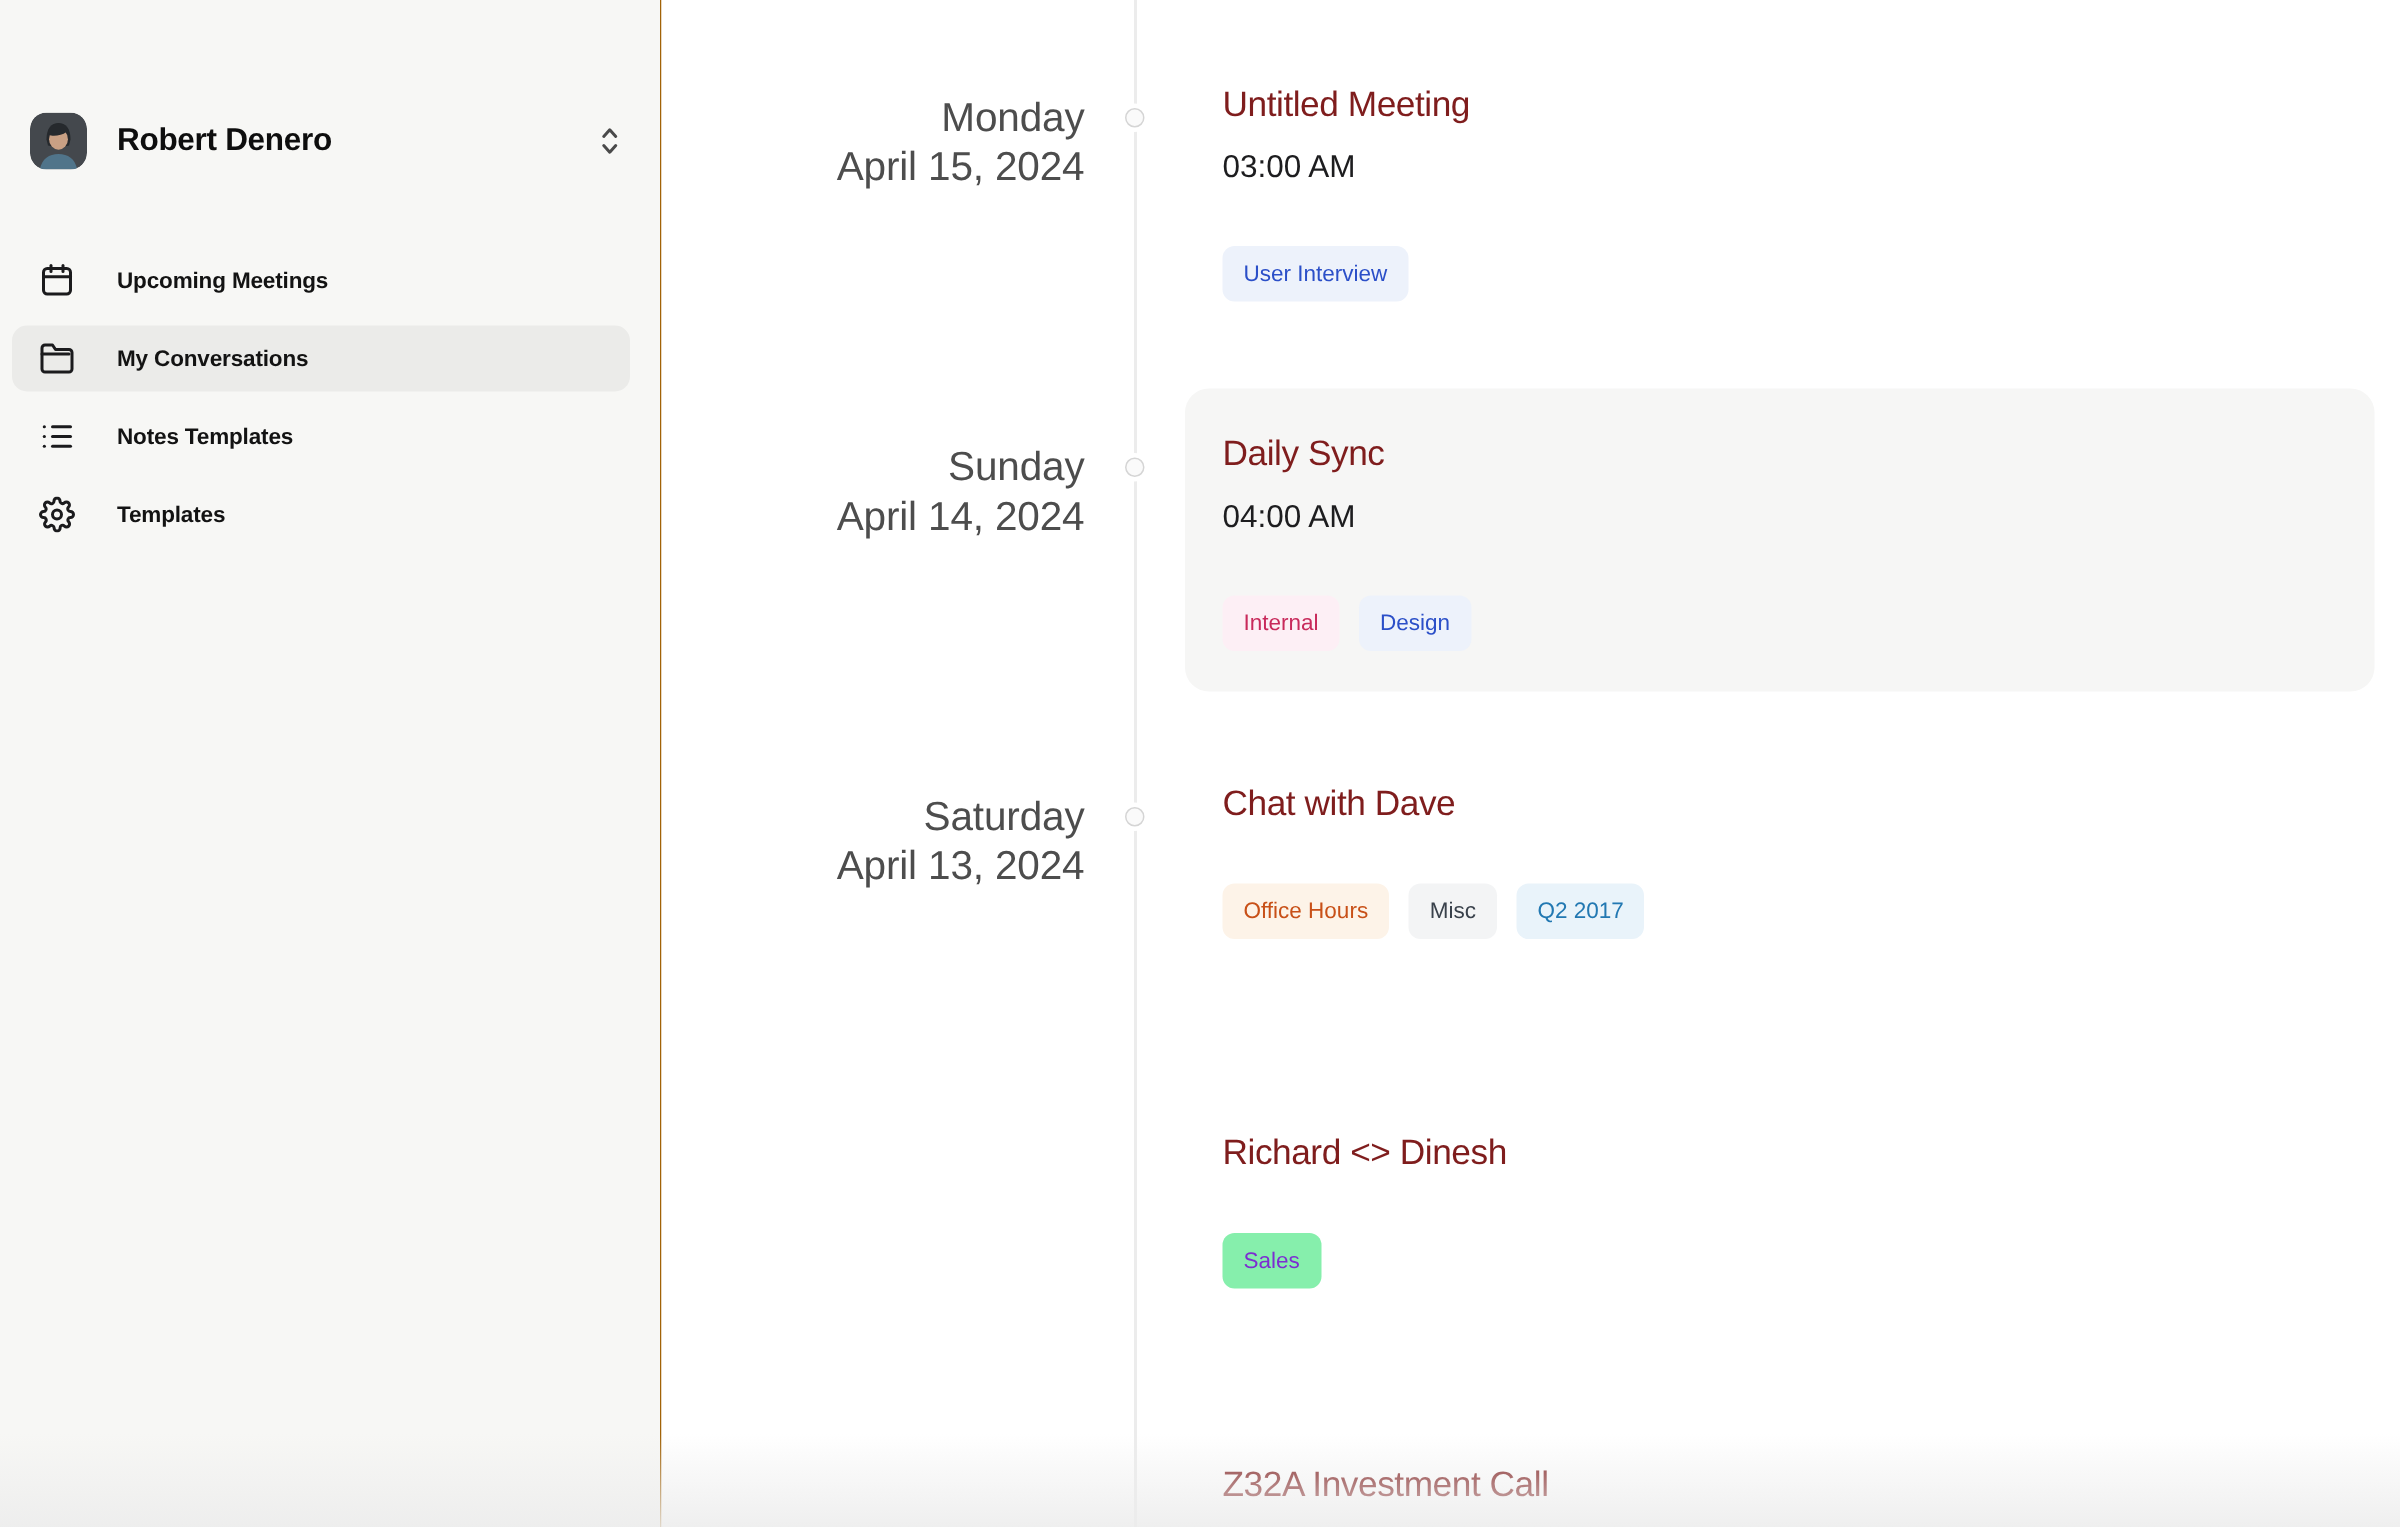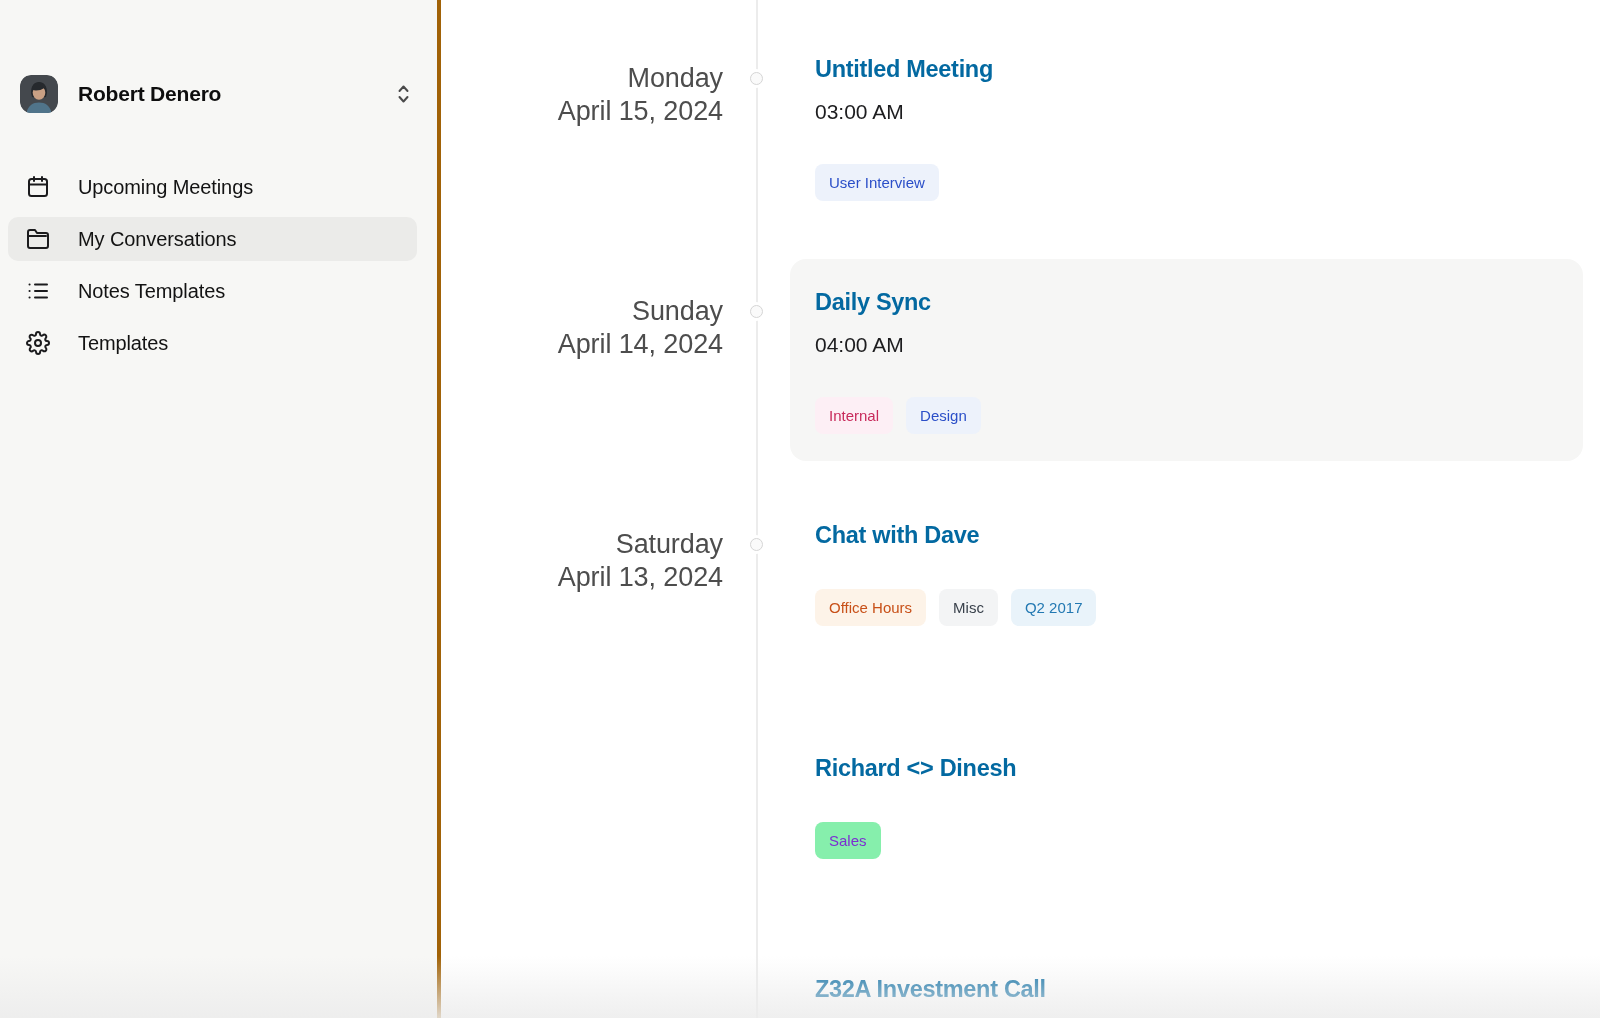--- a/index.html
+++ b/index.html
@@ -8,21 +8,21 @@
     font-family: "Liberation Sans", "DejaVu Sans", sans-serif;
     background: #ffffff; color: #111;
     -webkit-font-smoothing: antialiased;
   }
   .app { position: relative; display: flex; width: 1600px; height: 1018px; }
 
   
   .sidebar {
     width: 441px; flex: 0 0 441px; box-sizing: border-box;
     background: var(--sidebar-bg, #f7f7f5);
-    border-right: 4px solid #a16207;
+    border-right: 1px solid #a16207;
     padding-top: 72px;
   }
   .account {
     display: flex; align-items: center; height: 44px;
     margin: 0 26px 0 20px; cursor: pointer;
   }
   .avatar { width: 38px; height: 38px; border-radius: 11px; overflow: hidden; flex: 0 0 38px; }
   .avatar svg { display: block; }
   .account-name {
     flex: 1; margin-left: 20px;
@@ -36,21 +36,21 @@
     display: flex; align-items: center; height: 44px;
     margin: 0 20px 8px 8px; padding-left: 17px;
     border-radius: 10px; cursor: pointer;
   }
   .nav-item.active { background: var(--active-item-bg, #ebebe9); }
   .nav-icon {
     width: 26px; height: 26px; flex: 0 0 26px; color: #1b1b1d;
     display: flex; align-items: center; justify-content: center;
   }
   .nav-label {
-    margin-left: 27px; font-size: 20px; font-weight: 400;
+    margin-left: 27px; font-size: 15px; font-weight: 700;
     color: #131313; letter-spacing: -0.1px; white-space: nowrap;
   }
 
   
   .main { flex: 1; position: relative; background: #ffffff; box-sizing: border-box; padding-top: 55px; }
   .vline {
     position: absolute; top: 0; bottom: 0; left: 316px; width: 2px; margin-left: -1px;
     background: var(--timeline-line, #ececec);
   }
   .row { position: relative; display: flex; align-items: flex-start; min-height: 233px; }
@@ -67,22 +67,22 @@
     position: absolute; left: 316px; top: 17px; z-index: 2;
     width: 11px; height: 11px; margin-left: -7px; border-radius: 50%;
     background: #fafafa; border: 1.5px solid #d5d5d5;
     box-shadow: 0 0 0 3px #ffffff;
   }
   .content-col { flex: 1; box-sizing: border-box; padding-left: 58px; padding-right: 17px; min-width: 0; }
   .card { border-radius: 16px; padding: 29px 25px 27px; margin: -29px 0 0 -25px; }
   .card.highlighted { background: var(--card-bg, #f6f6f5); }
 
   .meeting-title {
-    margin: 0; font-size: 23.5px; line-height: 28px; font-weight: 700;
-    color: #0369a1; letter-spacing: -0.3px;
+    margin: 0; font-size: 23.5px; line-height: 28px; font-weight: 400;
+    color: #7f1d1d; letter-spacing: -0.3px;
   }
   .meeting-time { margin-top: 17px; font-size: 21px; line-height: 24px; color: #1d1d1f; }
   .tags { margin-top: 40px; display: flex; gap: 13px; }
   .tag {
     display: inline-block; font-size: 15px; line-height: 24px; font-weight: 500;
     padding: 6.5px 14px; border-radius: 8px; white-space: nowrap; cursor: pointer;
   }
 
   .bottom-fade {
     position: absolute; left: 0; right: 0; bottom: 0; height: 62px; z-index: 5;

